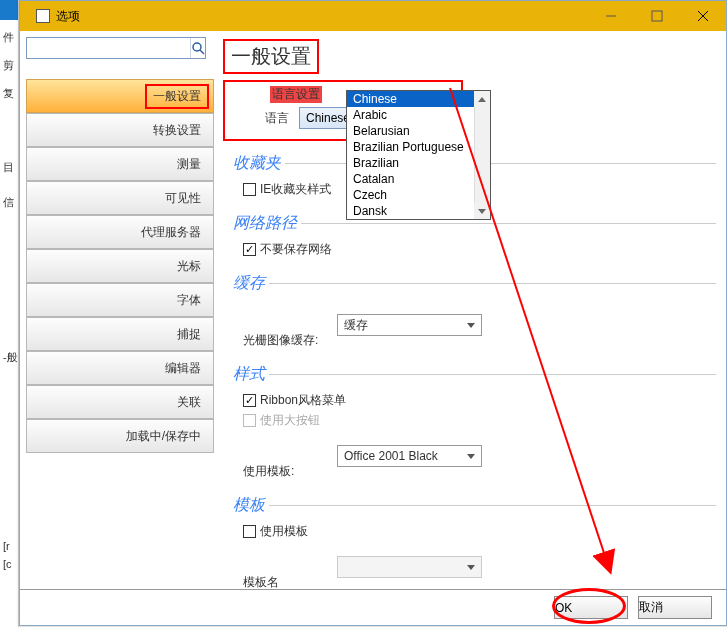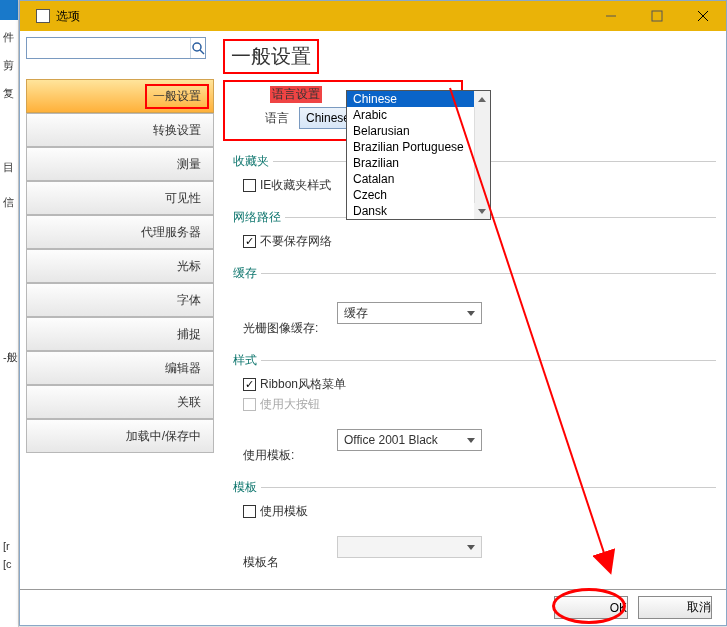--- a/index.html
+++ b/index.html
@@ -47,34 +47,34 @@
   .dropdown { position:absolute; left:326px; top:89px; width:145px; border:1px solid #555; background:#fff; font-size:12px; z-index:50; }
   .dropdown .opt { padding:1px 6px; }
   .dropdown .opt.sel-opt { background:#0a64c8; color:#fff; }
   .dropdown .scrollbar { position:absolute; right:0; top:0; bottom:0; width:16px; background:#f1f1f1; border-left:1px solid #ddd; }
   .dropdown .sb-up, .dropdown .sb-down { position:absolute; right:0; width:16px; height:16px; background:#f1f1f1; display:flex; align-items:center; justify-content:center; }
   .dropdown .sb-up { top:0; } .dropdown .sb-down { bottom:0; }
   .dropdown .sb-up::after { content:""; border-left:4px solid transparent; border-right:4px solid transparent; border-bottom:5px solid #666; }
   .dropdown .sb-down::after { content:""; border-left:4px solid transparent; border-right:4px solid transparent; border-top:5px solid #666; }
 
   fieldset.grp { border:1px solid #ccc; border-left:none; border-right:none; border-bottom:none; margin:12px 0 0 6px; padding:4px 0 0 0; }
-  fieldset.grp legend { font-size:12px; color:#0f766e; padding:0 4px; }
+  fieldset.grp legend { font-size:16px; color:#3b82f6; padding:0 4px;font-style:italic; }
   .chk-row { display:flex; align-items:center; gap:4px; margin:3px 0 3px 14px; font-size:12px; color:#333; }
   .chk { width:13px; height:13px; border:1px solid #333; background:#fff; display:inline-flex; align-items:center; justify-content:center; }
   .chk.on::after { content:"✓"; font-size:11px; line-height:11px; color:#000; }
   .chk.dis { border-color:#bbb; }
   .dis-txt { color:#a9a9a9; }
   .inline-lbl { width:90px; font-size:12px; color:#333; display:inline-block;margin-top:31px; }
   .sel2 { height:22px; border:1px solid #999; background:#fff; font-size:12px; padding:0 20px 0 6px; display:inline-flex; align-items:center; width:145px; position:relative; }
   .sel2::after { content:""; position:absolute; right:6px; top:8px; border-left:4px solid transparent; border-right:4px solid transparent; border-top:5px solid #555; }
   .sel2.disabled { background:#f4f4f4; color:#a9a9a9; border-color:#ccc; }
 
   
   .bottombar { position:absolute; left:0; right:0; bottom:0; height:36px; border-top:1px solid #999; background:#fff; display:flex; align-items:center; justify-content:flex-end; padding-right:14px; gap:10px; }
-  .btn { width:74px; height:23px; border:1px solid #8a8a8a; background:linear-gradient(#fdfdfd,#e6e6e6); font-size:12px; display:flex; align-items:center; justify-content:flex-end; cursor:pointer; }
+  .btn { width:74px; height:23px; border:1px solid #8a8a8a; background:linear-gradient(#fdfdfd,#e6e6e6); font-size:12px; display:flex; align-items:center; justify-content:flex-start; cursor:pointer; }
   .ok-ring { position:absolute; width:74px; height:36px; border:3px solid #ff0000; border-radius:50%; pointer-events:none; }
 
   
   svg.arrow { position:absolute; pointer-events:none; z-index:60; }
 </style>
 </head>
 <body>
 
 <div class="left-strip">
   <div class="blue"></div>

